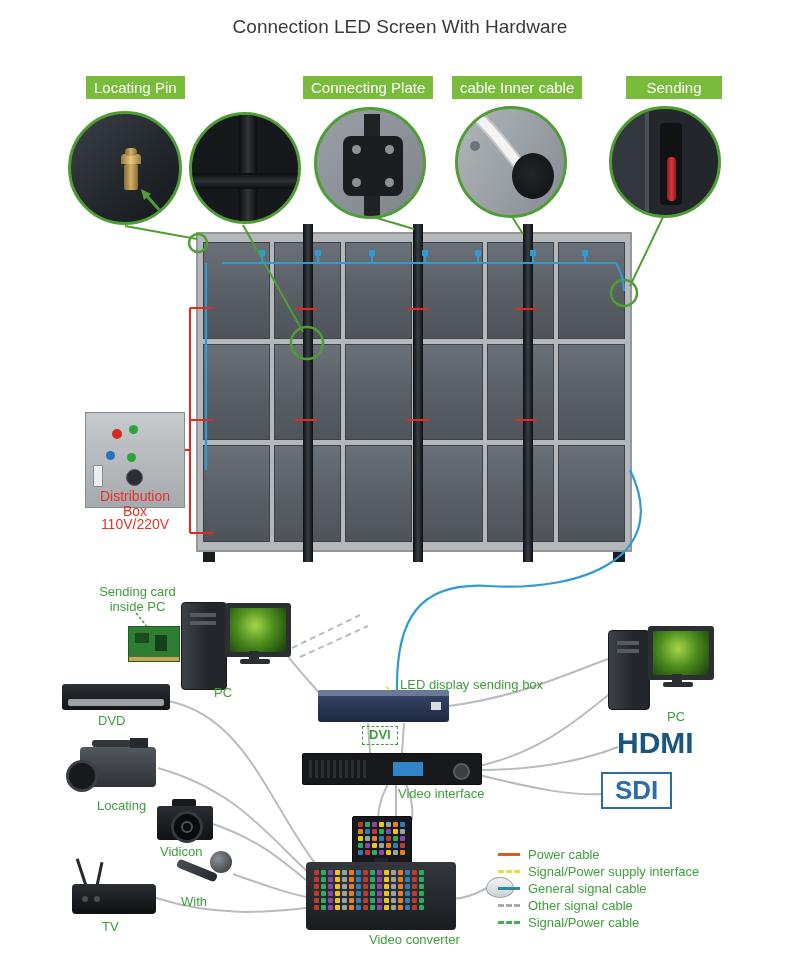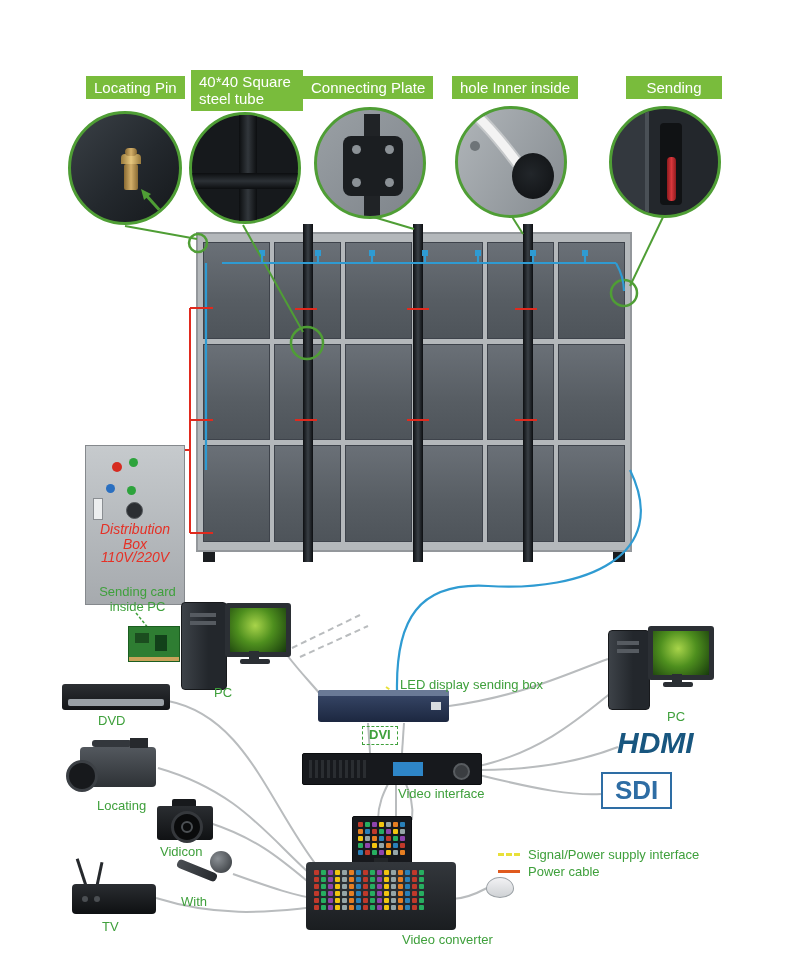--- a/index.html
+++ b/index.html
@@ -10,21 +10,21 @@
   .circle{border-radius:50%;border:3px solid #4f9e35;overflow:hidden;z-index:5;box-sizing:border-box;}
   .glabel{color:#3fa03c;font-size:13px;z-index:6;line-height:1.15;}
   
   .screen-frame{left:196px;top:232px;width:436px;height:320px;border:2px solid #93979b;background:#b4b8bb;box-sizing:border-box;z-index:1;}
   .panel-grid{position:absolute;left:5px;right:5px;top:8px;bottom:8px;display:grid;grid-template-columns:repeat(6,1fr);grid-template-rows:repeat(3,1fr);gap:5px 4px;}
   .panel{background:linear-gradient(180deg,#6a7077 0%,#575d63 60%,#4e545a 100%);border:1px solid #3e434b;}
   .tube{top:224px;width:10px;height:338px;background:linear-gradient(90deg,#0d0f12,#383e44 50%,#0d0f12);z-index:2;}
   .foot{top:552px;width:12px;height:10px;background:#1a1d20;z-index:2;}
   .bluecon{top:250px;width:6px;height:6px;background:#2f9bd2;z-index:2;}
   
-  .distbox{left:85px;top:445px;width:100px;height:160px;background:linear-gradient(180deg,#c6cacd,#a6aaae);border:1px solid #85898d;z-index:2;box-sizing:border-box;font-style:italic;}
+  .distbox{left:85px;top:412px;width:100px;height:96px;background:linear-gradient(180deg,#c6cacd,#a6aaae);border:1px solid #85898d;z-index:2;box-sizing:border-box;}
   .btn{position:absolute;border-radius:50%;}
   .distbox .txt{position:absolute;left:0;right:0;text-align:center;color:#e53126;font-size:14px;line-height:1.1;}
   
   .dev{z-index:4;}
   .tower{width:44px;height:86px;background:linear-gradient(90deg,#3d4248,#23272c 60%);border:1px solid #17191c;border-radius:4px;}
   .tower .bay{position:absolute;left:8px;width:26px;height:4px;background:#565b61;}
   .monitor{border:5px solid #2b2f34;border-radius:3px;background:radial-gradient(circle at 45% 40%,#a8d44a 0%,#4e8f1e 45%,#173a0c 100%);}
   .stand{background:#2b2f34;}
   .screenbox{background:linear-gradient(180deg,#3a4a6b,#1c2740);border-radius:3px;}
   .rack{background:#17191d;border-radius:2px;border:1px solid #0b0d0f;}
@@ -35,25 +35,25 @@
   .legend-row{display:flex;align-items:center;gap:8px;height:17px;}
   .legend-line{width:22px;height:0;}
   .legend-label{color:#3fa03c;font-size:13px;white-space:nowrap;}
   svg.overlay{position:absolute;left:0;top:0;z-index:3;pointer-events:none;}
 </style>
 </head>
 <body>
 
 <div id="canvas">
 
+  <div class="abs title">Connection LED Screen With Hardware</div>
 
   <div class="abs callout" style="left:86px;top:76px;">Locating Pin</div>
-  <div class="abs callout" style="left:191px;top:70px;width:96px;">40*40 Square steel tube</div>
   <div class="abs callout" style="left:303px;top:76px;">Connecting Plate</div>
-  <div class="abs callout" style="left:452px;top:76px;">hole Inner inside</div>
+  <div class="abs callout" style="left:452px;top:76px;">cable Inner cable</div>
   <div class="abs callout" style="left:626px;top:76px;width:80px;text-align:center;">Sending</div>
 
   <div class="abs circle" style="left:68px;top:111px;width:114px;height:114px;background:linear-gradient(135deg,#3a4046 0%,#23282d 55%,#15181b 100%);">
     <div class="abs" style="left:50px;top:40px;width:20px;height:10px;background:linear-gradient(90deg,#9a7b3d,#e8c87e,#9a7b3d);border-radius:4px 4px 0 0;"></div>
     <div class="abs" style="left:54px;top:34px;width:12px;height:8px;background:linear-gradient(90deg,#8a6b33,#d4b06a,#8a6b33);border-radius:4px;"></div>
     <div class="abs" style="left:53px;top:50px;width:14px;height:26px;background:linear-gradient(90deg,#8a6b33,#d4b06a,#8a6b33);border-radius:2px;"></div>
     <svg width="114" height="114">
         <line x1="92" y1="100" x2="74" y2="80" stroke="#4f9e35" stroke-width="3"></line>
         <polygon points="70,75 80,80 73,86" fill="#4f9e35"></polygon>
       </svg>
@@ -396,40 +396,52 @@
         <i style="background: rgb(39, 174, 96);"></i>
         <i style="background: rgb(142, 68, 173);"></i>
         <i style="background: rgb(241, 196, 15);"></i>
         <i style="background: rgb(149, 165, 166);"></i>
         <i style="background: rgb(230, 126, 34);"></i>
         <i style="background: rgb(41, 128, 185);"></i>
         <i style="background: rgb(192, 57, 43);"></i>
         <i style="background: rgb(39, 174, 96);"></i>
       </div>
   </div>
-  <div class="abs glabel" style="left:402px;top:933px;">Video converter</div>
+  <div class="abs glabel" style="left:369px;top:933px;">Video converter</div>
 
   <div class="abs dev" style="left:486px;top:877px;width:26px;height:19px;border-radius:50% 50% 50% 50%/55% 55% 45% 45%;background:linear-gradient(180deg,#f2f2f4,#cfd2d5);border:1px solid #9aa0a5;"></div>
 
   <div class="abs dev tower" style="left:608px;top:630px;width:40px;height:78px;">
     <div class="bay" style="top:10px;width:22px;"></div>
     <div class="bay" style="top:18px;width:22px;"></div>
   </div>
   <div class="abs dev monitor" style="left:648px;top:626px;width:56px;height:44px;"></div>
   <div class="abs dev stand" style="left:672px;top:674px;width:10px;height:8px;"></div>
   <div class="abs dev stand" style="left:663px;top:682px;width:30px;height:5px;border-radius:2px;"></div>
   <div class="abs glabel" style="left:667px;top:710px;">PC</div>
 
-  <div class="abs bigblue" style="left:617px;top:726px;font-size:30px;font-style:italic;">HDMI</div>
+  <div class="abs bigblue" style="left:617px;top:726px;font-size:30px;">HDMI</div>
   <div class="abs bigblue" style="left:601px;top:772px;font-size:26px;color:#2e6da4;border:2px solid #2e6da4;padding:1px 12px;">SDI</div>
 
   <div class="abs" style="left:498px;top:846px;z-index:6;">
+    <div class="legend-row">
+      <div class="legend-line" style="border-top: 3px solid rgb(224, 90, 30);"></div>
+      <span class="legend-label">Power cable</span>
+    </div>
     <div class="legend-row">
       <div class="legend-line" style="border-top: 3px dashed rgb(232, 224, 58);"></div>
       <span class="legend-label">Signal/Power supply interface</span>
     </div>
     <div class="legend-row">
-      <div class="legend-line" style="border-top: 3px solid rgb(224, 90, 30);"></div>
-      <span class="legend-label">Power cable</span>
+      <div class="legend-line" style="border-top: 3px solid rgb(46, 134, 168);"></div>
+      <span class="legend-label">General signal cable</span>
     </div>
+    <div class="legend-row">
+      <div class="legend-line" style="border-top: 3px dashed rgb(169, 169, 169);"></div>
+      <span class="legend-label">Other signal cable</span>
+    </div>
+    <div class="legend-row">
+      <div class="legend-line" style="border-top: 3px dashed rgb(60, 180, 74);"></div>
+      <span class="legend-label">Signal/Power cable</span>
+    </div>
   </div>
 
 </div>
 
 </body></html>

